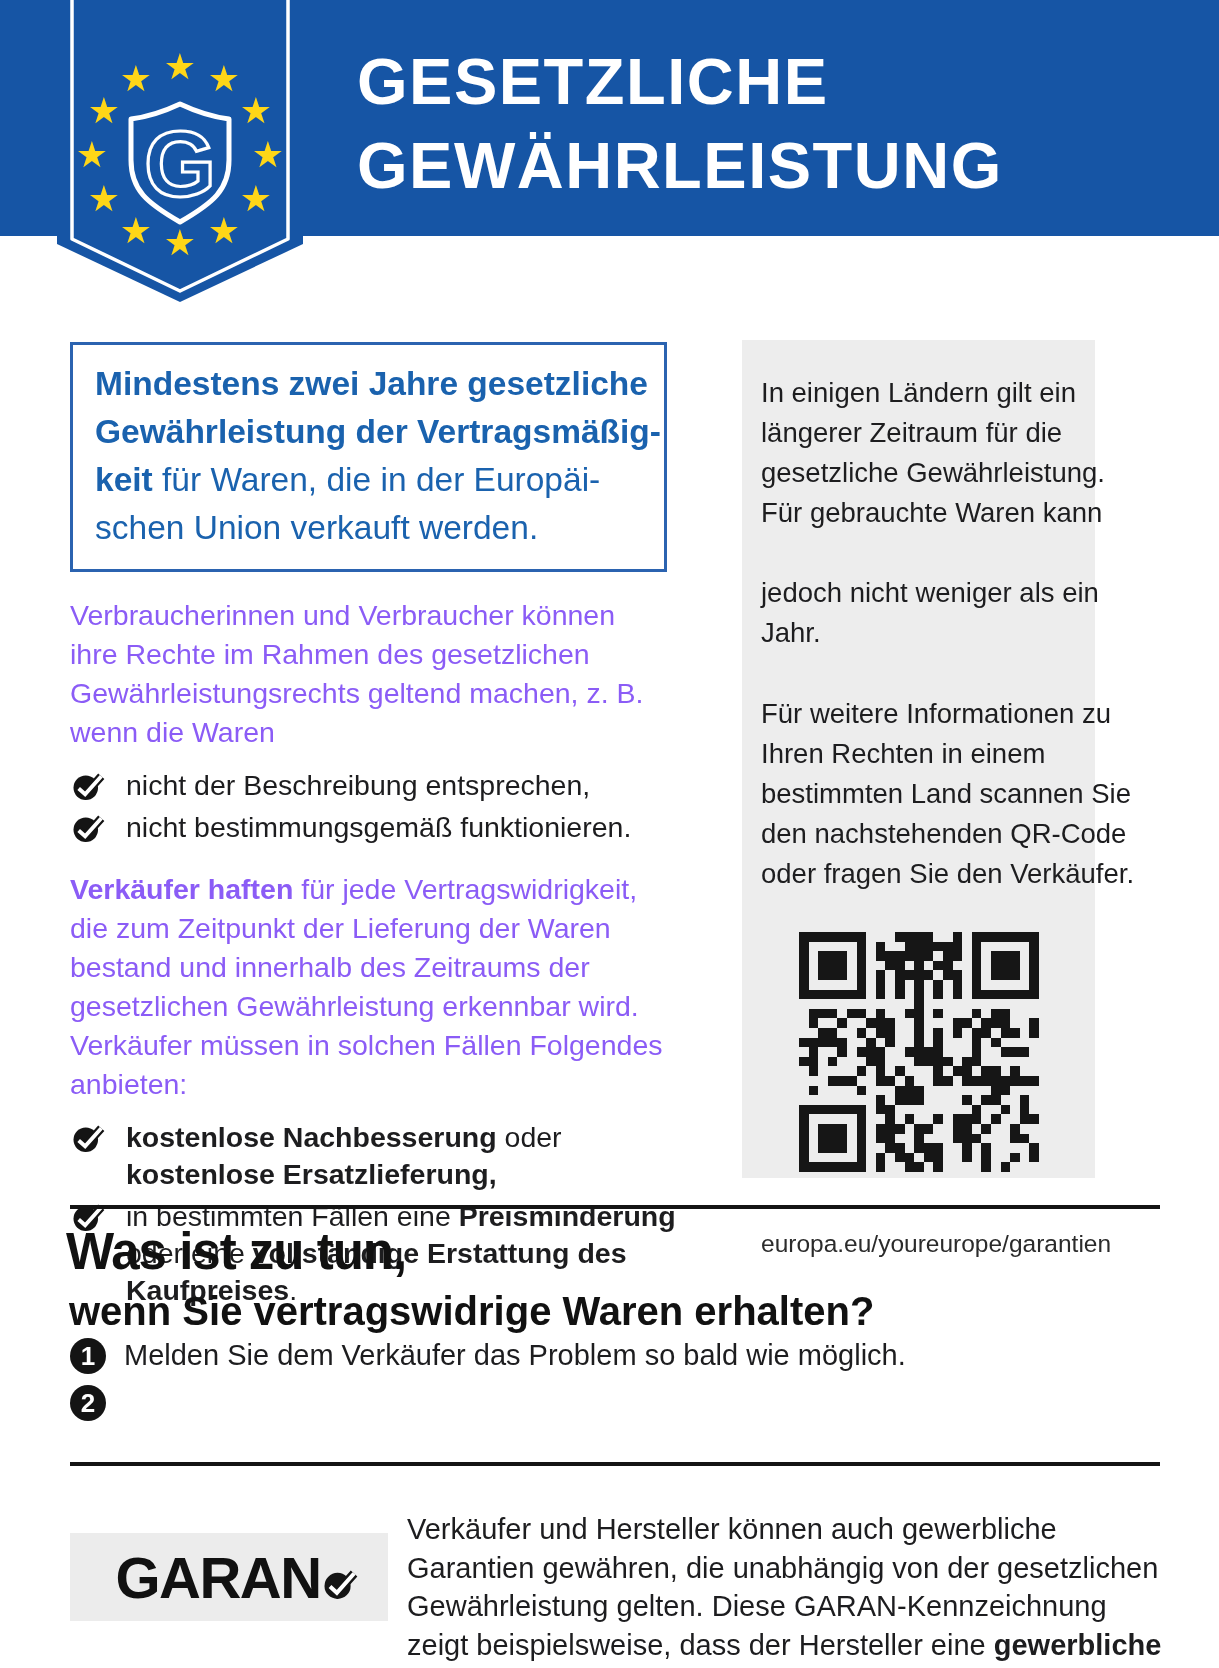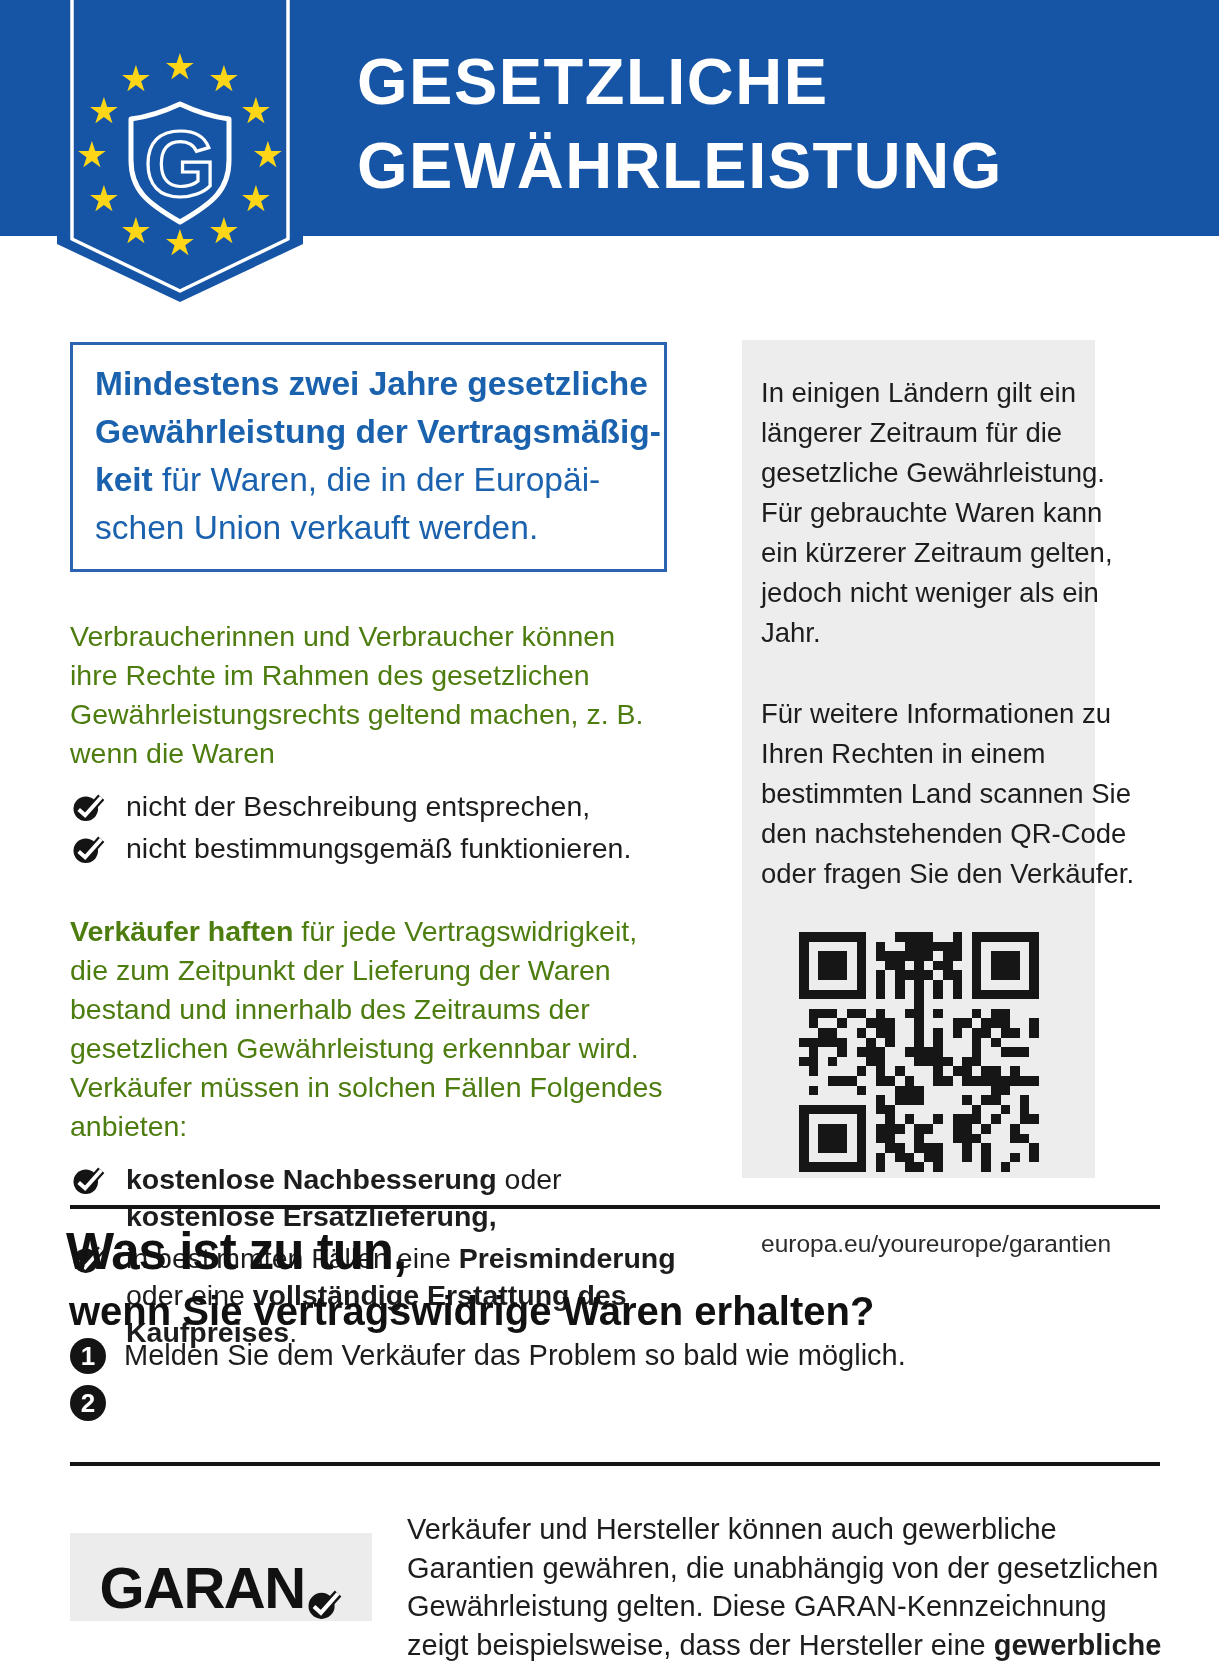--- a/index.html
+++ b/index.html
@@ -10,21 +10,21 @@
   .header-band{position:absolute; left:0; top:0; width:1219px; height:236px; background:#1655a5;}
   .header-title{position:absolute; left:357px; top:40px; color:#ffffff; font-weight:700;
                 font-size:65px; line-height:84px; letter-spacing:1.5px; white-space:nowrap;}
   .pennant-wrap{position:absolute; left:57px; top:0; width:246px; height:306px; z-index:3;}
 
   
   .left-col{position:absolute; left:70px; top:342px; width:597px;}
   .highlight-box{box-sizing:border-box; border:3px solid #2b63b0; padding:15px 20px 17px 22px;
                  color:#1a62ae; font-size:33.5px; line-height:48px; font-weight:400;}
   .highlight-box b{font-weight:700;}
-  .body-p{margin:45px 0 0 0; color:#4d7c0f; font-size:28.5px; line-height:39px;}
+  .body-p{margin:24px 0 0 0; color:#8b5cf6; font-size:28.5px; line-height:39px;}
   .check-list{margin-top:15px;}
   .check-item{display:flex; align-items:flex-start; margin-top:5px;}
   .check-item .ico{flex:0 0 34px; width:34px; height:31px; margin:4px 20px 0 2px;}
   .check-item .txt{color:#1d1d1f; font-size:28.5px; line-height:37px;}
   .check-item .txt b{font-weight:700;}
   [data-bind-runs] span, [data-bind-runs] b{white-space:nowrap;}
 
   
   .right-col{position:absolute; left:742px; top:340px; width:353px; height:838px;
              box-sizing:border-box; background:#ededed; padding:33px 18px 0 19px;}
@@ -41,21 +41,21 @@
       font-size:40px; white-space:nowrap;}
   .steps{position:absolute; left:70px; top:1336px; width:1090px;}
   .step{display:flex; align-items:flex-start; margin-bottom:9px;}
   .step-num{flex:0 0 36px; width:36px; height:36px; margin-top:2px; border-radius:50%;
             background:#141414; color:#fff; font-weight:700; font-size:26px;
             display:flex; align-items:center; justify-content:center;}
   .step-txt{margin-left:18px; color:#1d1d1f; font-size:29px; line-height:38px;}
 
   
   .garan-box{position:absolute; left:70px; top:1533px; width:302px; height:88px;
-             background:#ececec; display:flex; align-items:flex-end; justify-content:center;}
+             background:#ececec; display:flex; align-items:center; justify-content:center;padding-left:16px;}
   .garan-text{color:#111; font-weight:700; font-size:58px; letter-spacing:-1.5px;}
   .garan-ico{width:36px; height:33px; margin:14px 0 0 2px;}
   .bottom-p{position:absolute; left:407px; top:1481px; width:770px;
             color:#1d1d1f; font-size:29px; line-height:38.5px;}
   .bottom-p b{font-weight:700;}
 </style>
 </head>
 <body>
 
 <div class="page">
@@ -130,21 +130,21 @@
           <circle cx="10.5" cy="13" r="9.5" fill="#141414"></circle>
           <path d="M5 13.5 L10 18 L22.5 4" fill="none" stroke="#141414" stroke-width="6.4"></path>
           <path d="M5 13.5 L10 18 L22.5 4" fill="none" stroke="#ffffff" stroke-width="3"></path>
         </svg>
         <div class="txt" data-bind-runs="left.bullet4_runs"><span>in bestimmten Fällen eine </span><b>Preisminderung</b><br><span>oder eine </span><b>vollständige Erstattung des</b><br><b>Kaufpreises</b><span>.</span></div>
       </div>
     </div>
   </div>
 
   <div class="right-col">
-    <p class="right-p" data-bind-runs="right.p1_runs"><span>In einigen Ländern gilt ein</span><br><span>längerer Zeitraum für die</span><br><span>gesetzliche Gewährleistung.</span><br><span>Für gebrauchte Waren kann</span><br><span>ein kürzerer Zeitraum gelten,</span><br><span>jedoch nicht weniger als ein</span><br><span>Jahr.</span></p>
+    <p class="right-p" data-bind-runs="right.p1_runs"><span>In einigen Ländern gilt ein</span><br><span>längerer Zeitraum für die</span><br><span>gesetzliche Gewährleistung.</span><br><span>Für gebrauchte Waren kann</span><br><br><span>jedoch nicht weniger als ein</span><br><span>Jahr.</span></p>
     <p class="right-p" data-bind-runs="right.p2_runs"><span>Für weitere Informationen zu</span><br><span>Ihren Rechten in einem</span><br><span>bestimmten Land scannen Sie</span><br><span>den nachstehenden QR-Code</span><br><span>oder fragen Sie den Verkäufer.</span></p>
     <svg class="qr" viewBox="0 0 240 240" fill="#161616" shape-rendering="crispEdges">
         <rect x="0.0" y="0.0" width="9.6" height="9.6"></rect>
         <rect x="9.6" y="0.0" width="9.6" height="9.6"></rect>
         <rect x="19.2" y="0.0" width="9.6" height="9.6"></rect>
         <rect x="28.8" y="0.0" width="9.6" height="9.6"></rect>
         <rect x="38.4" y="0.0" width="9.6" height="9.6"></rect>
         <rect x="48.0" y="0.0" width="9.6" height="9.6"></rect>
         <rect x="57.6" y="0.0" width="9.6" height="9.6"></rect>
         <rect x="96.0" y="0.0" width="9.6" height="9.6"></rect>

